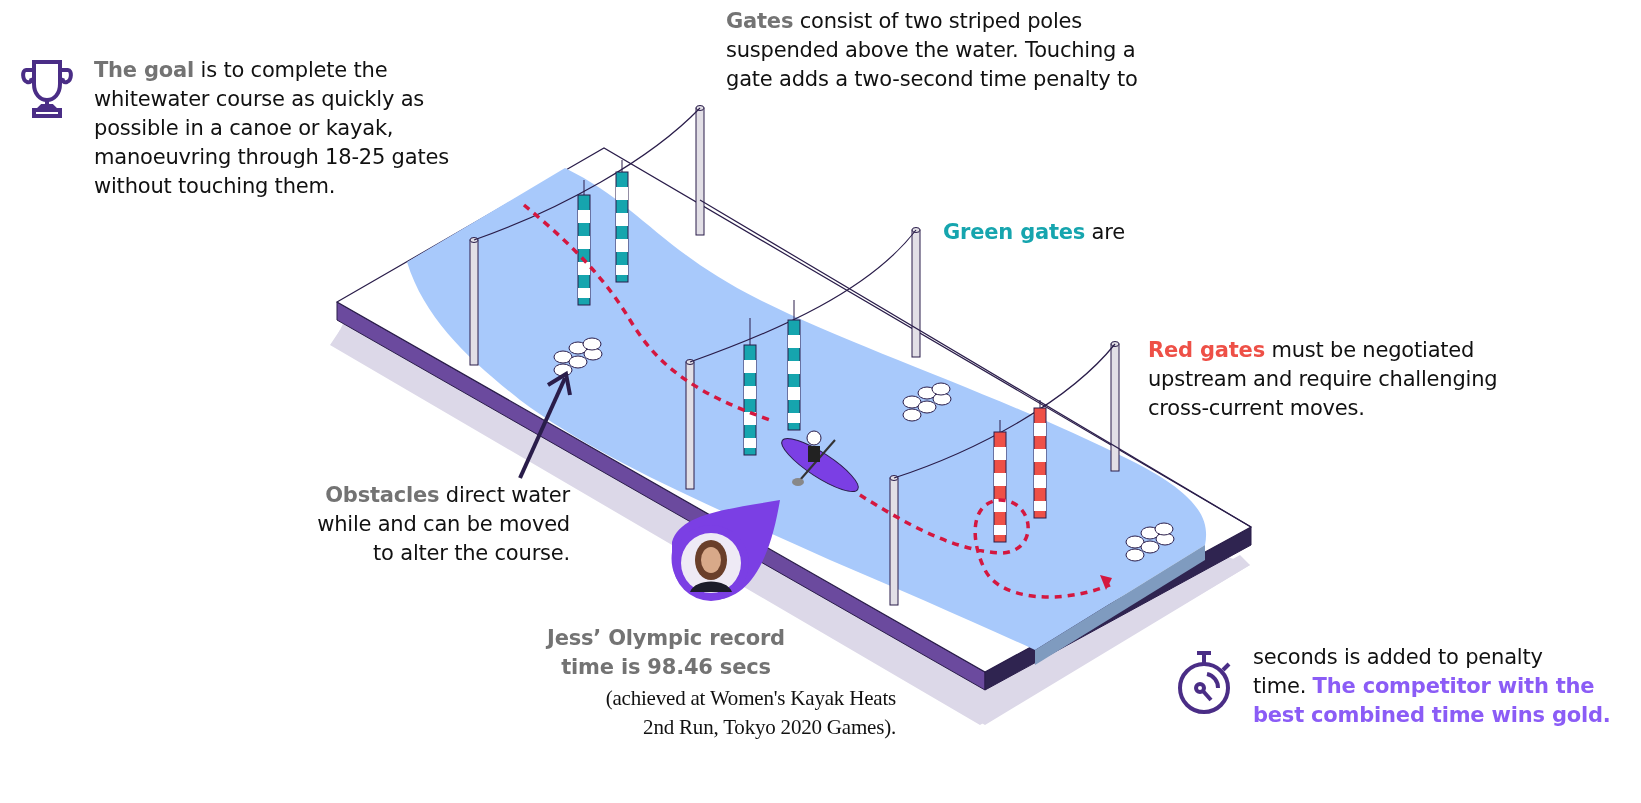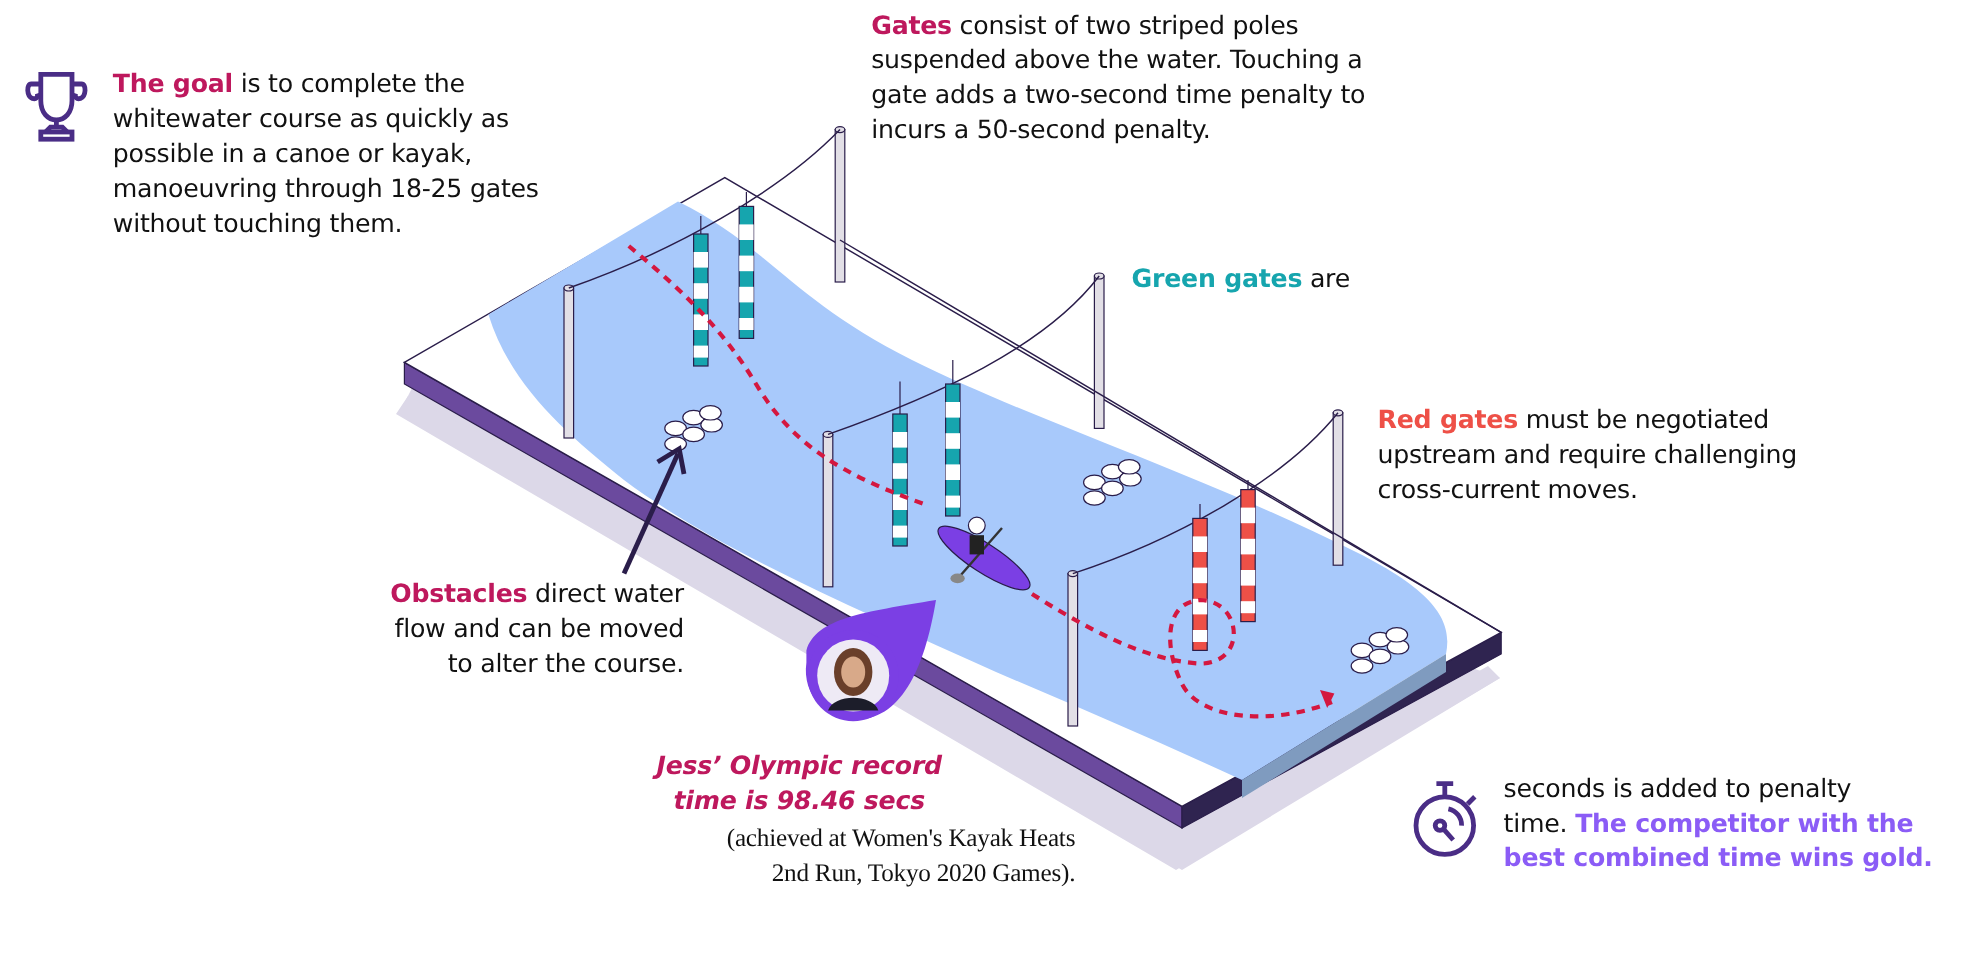--- a/index.html
+++ b/index.html
@@ -1,19 +1,19 @@
 <!DOCTYPE html>
 <html><head>
 <meta charset="utf-8">
 <style>
   html, body { margin: 0; padding: 0; background: #ffffff; }
   body { width: 1641px; height: 803px; position: relative; overflow: hidden;
          font-family: "DejaVu Sans", sans-serif; color: #111111; }
   .txt { position: absolute; font-size: 21px; line-height: 29px; letter-spacing: -0.2px; }
-  .purple { color: #be185d; font-weight: bold; }
+  .purple { color: #737373; font-weight: bold; }
   .teal { color: #16a5ae; font-weight: bold; }
   .red { color: #ee5047; font-weight: bold; }
   .blk { color: #8b5cf6; font-weight: bold; }
   svg.scene { position: absolute; left: 0; top: 0; }
   .icon { position: absolute; }
 </style>
 </head>
 <body>
 
 <svg class="scene" width="1641" height="803" viewBox="0 0 1641 803">
@@ -171,40 +171,39 @@
   <div>whitewater course as quickly as</div>
   <div>possible in a canoe or kayak,</div>
   <div>manoeuvring through 18-25 gates</div>
   <div>without touching them.</div>
 </div>
 
 <div class="txt" style="left:726px;top:7px;">
   <div><span class="purple">Gates</span><span> consist of two striped poles</span></div>
   <div>suspended above the water. Touching a</div>
   <div>gate adds a two-second time penalty to</div>
-  <div>incurs a 50-second penalty.</div>
 </div>
 
 <div class="txt" style="left:943px;top:218px;text-align:center;">
   <div><span class="teal">Green gates</span><span> are</span></div>
 </div>
 
 <div class="txt" style="left:1148px;top:336px;">
   <div><span class="red">Red gates</span><span> must be negotiated</span></div>
   <div>upstream and require challenging</div>
   <div>cross-current moves.</div>
 </div>
 
 <div class="txt" style="left:300px;top:481px;width:270px;text-align:right;">
   <div><span class="purple">Obstacles</span><span> direct water</span></div>
-  <div>flow and can be moved</div>
+  <div>while and can be moved</div>
   <div>to alter the course.</div>
 </div>
 
-<div class="txt" style="left:466px;top:624px;width:400px;text-align:center;font-style:italic;">
+<div class="txt" style="left:466px;top:624px;width:400px;text-align:center;">
   <div class="purple">Jess’ Olympic record</div>
   <div class="purple">time is 98.46 secs</div>
 </div>
 <div class="txt" style="left:436px;top:684px;width:460px;text-align:right;font-family:Liberation Serif, serif;">
   <div>(achieved at Women's Kayak Heats</div>
   <div>2nd Run, Tokyo 2020 Games).</div>
 </div>
 
 <div class="txt" style="left:1253px;top:643px;">
   <div>seconds is added to penalty</div>

